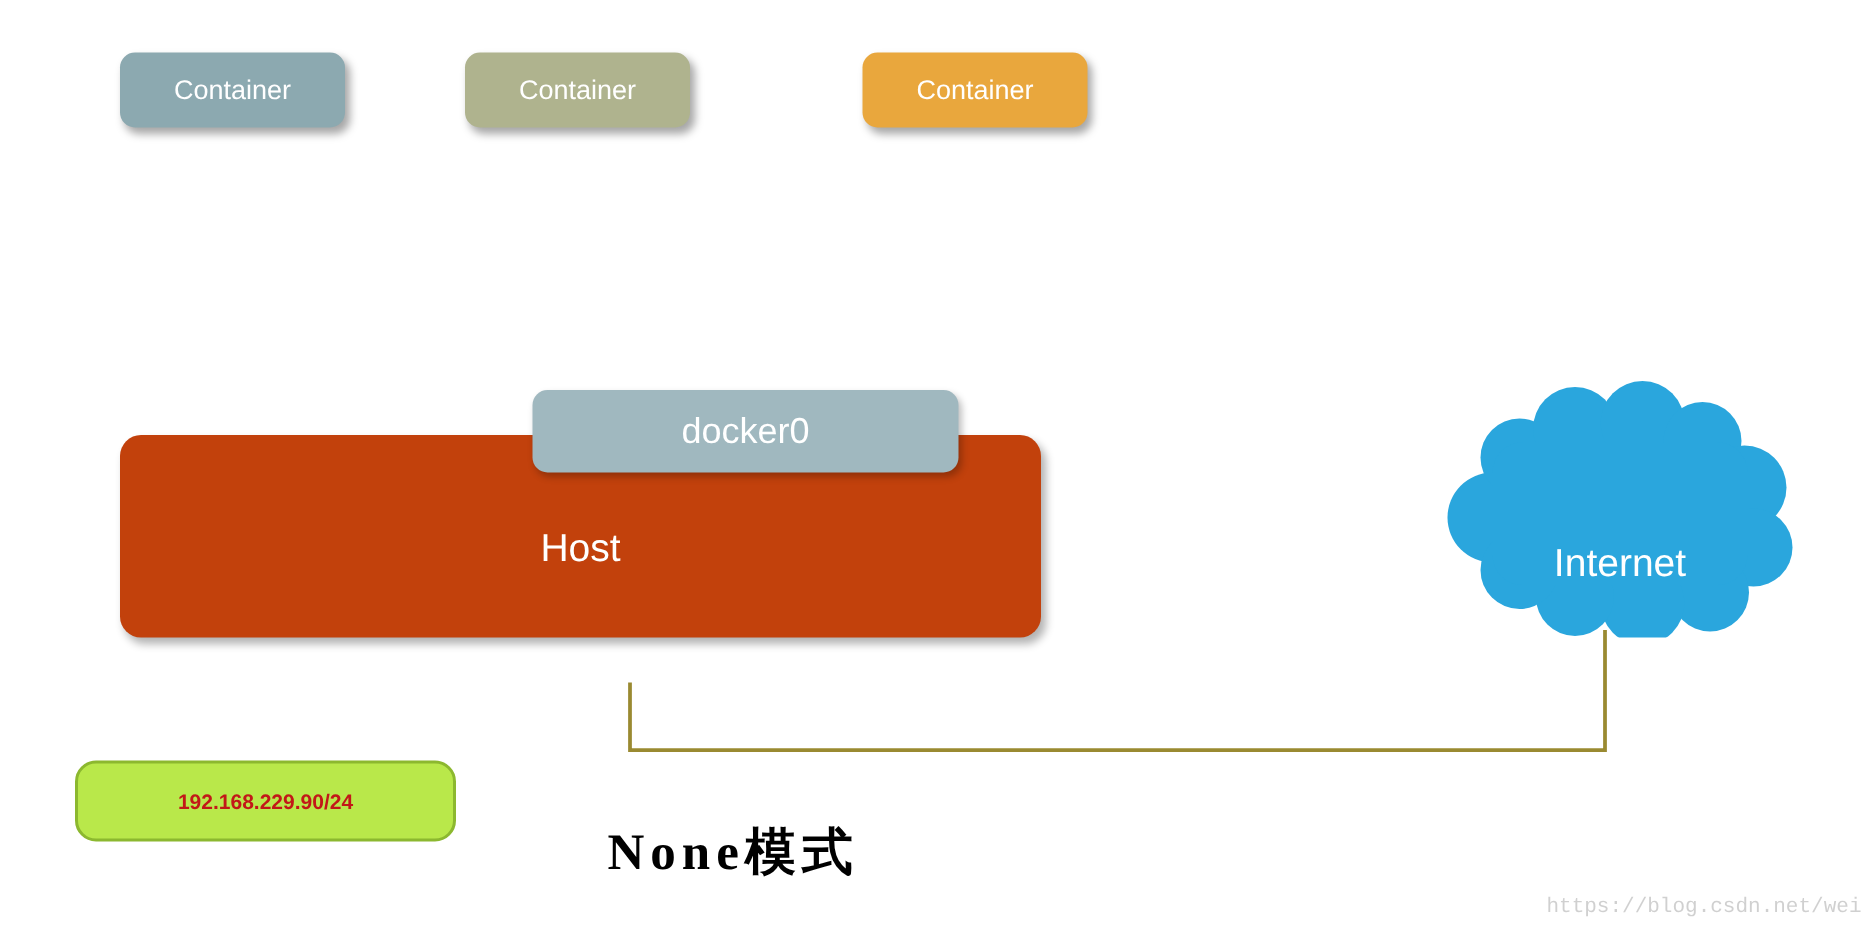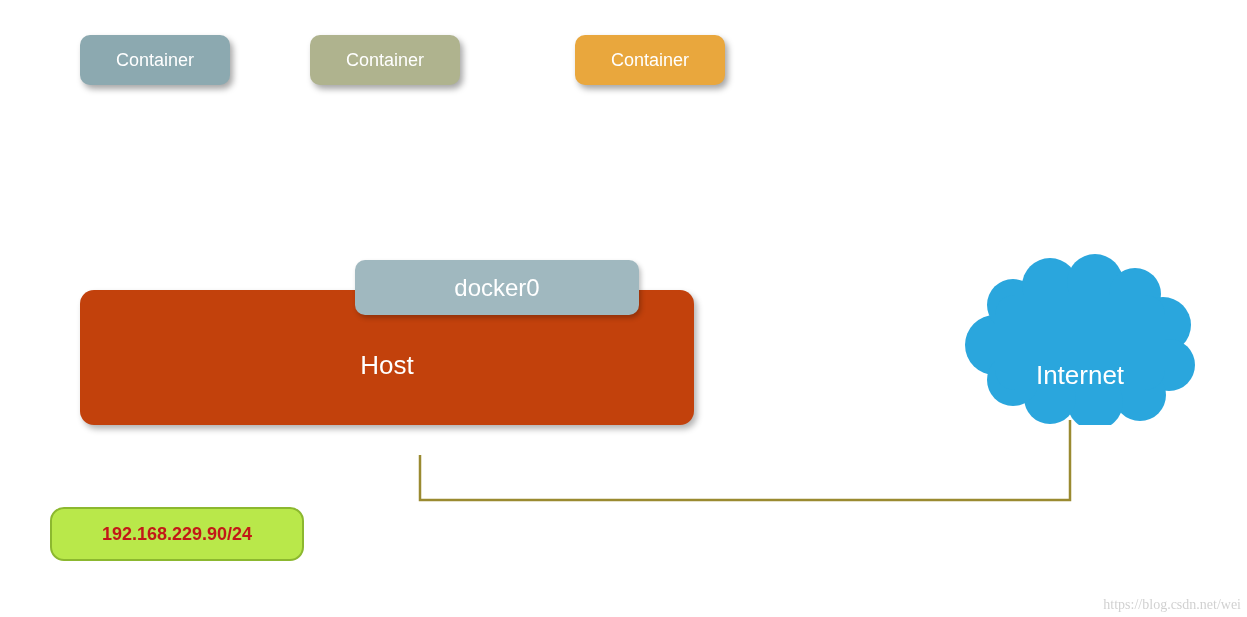--- a/index.html
+++ b/index.html
@@ -82,21 +82,21 @@
     position: absolute;
     left: 50px;
     top: 507px;
     width: 250px;
     height: 50px;
     background: #B9E84A;
     border: 2px solid #8CB82F;
     border-radius: 14px;
     color: #C21818;
     font-weight: bold;
-    font-size: 18px;
+    font-size: 14px;
     text-align: center;
     line-height: 50px;
   }
   .title {
     position: absolute;
     left: 405px;
     top: 545px;
     font-family: "SimSun", "STSong", serif;
     font-size: 34px;
     font-weight: bold;
@@ -125,21 +125,21 @@
     stroke: #9A8A31;
     stroke-width: 2.5;
     fill: none;
   }
   .watermark {
     position: absolute;
     right: 6px;
     bottom: 4px;
     font-size: 14px;
     color: rgba(120,120,120,0.35);
-    font-family: Liberation Serif, serif;
+    font-family: Liberation Mono, monospace;
   }
 </style>
 </head>
 <body>
 
 <div class="canvas">
 
   <div class="container-box c1">
     <span>Container</span>
   </div>
@@ -180,15 +180,16 @@
         <circle cx="185" cy="145" r="26"></circle>
         <circle cx="140" cy="152" r="28"></circle>
         <circle cx="95" cy="148" r="26"></circle>
         <circle cx="58" cy="130" r="26"></circle>
         <rect x="40" y="45" width="170" height="95" rx="20"></rect>
       </g>
     </svg>
     <div class="cloud-label">Internet</div>
   </div>
 
+  <div class="title">None模式</div>
 
   <div class="watermark">https://blog.csdn.net/wei</div>
 </div>
 
 </body></html>

